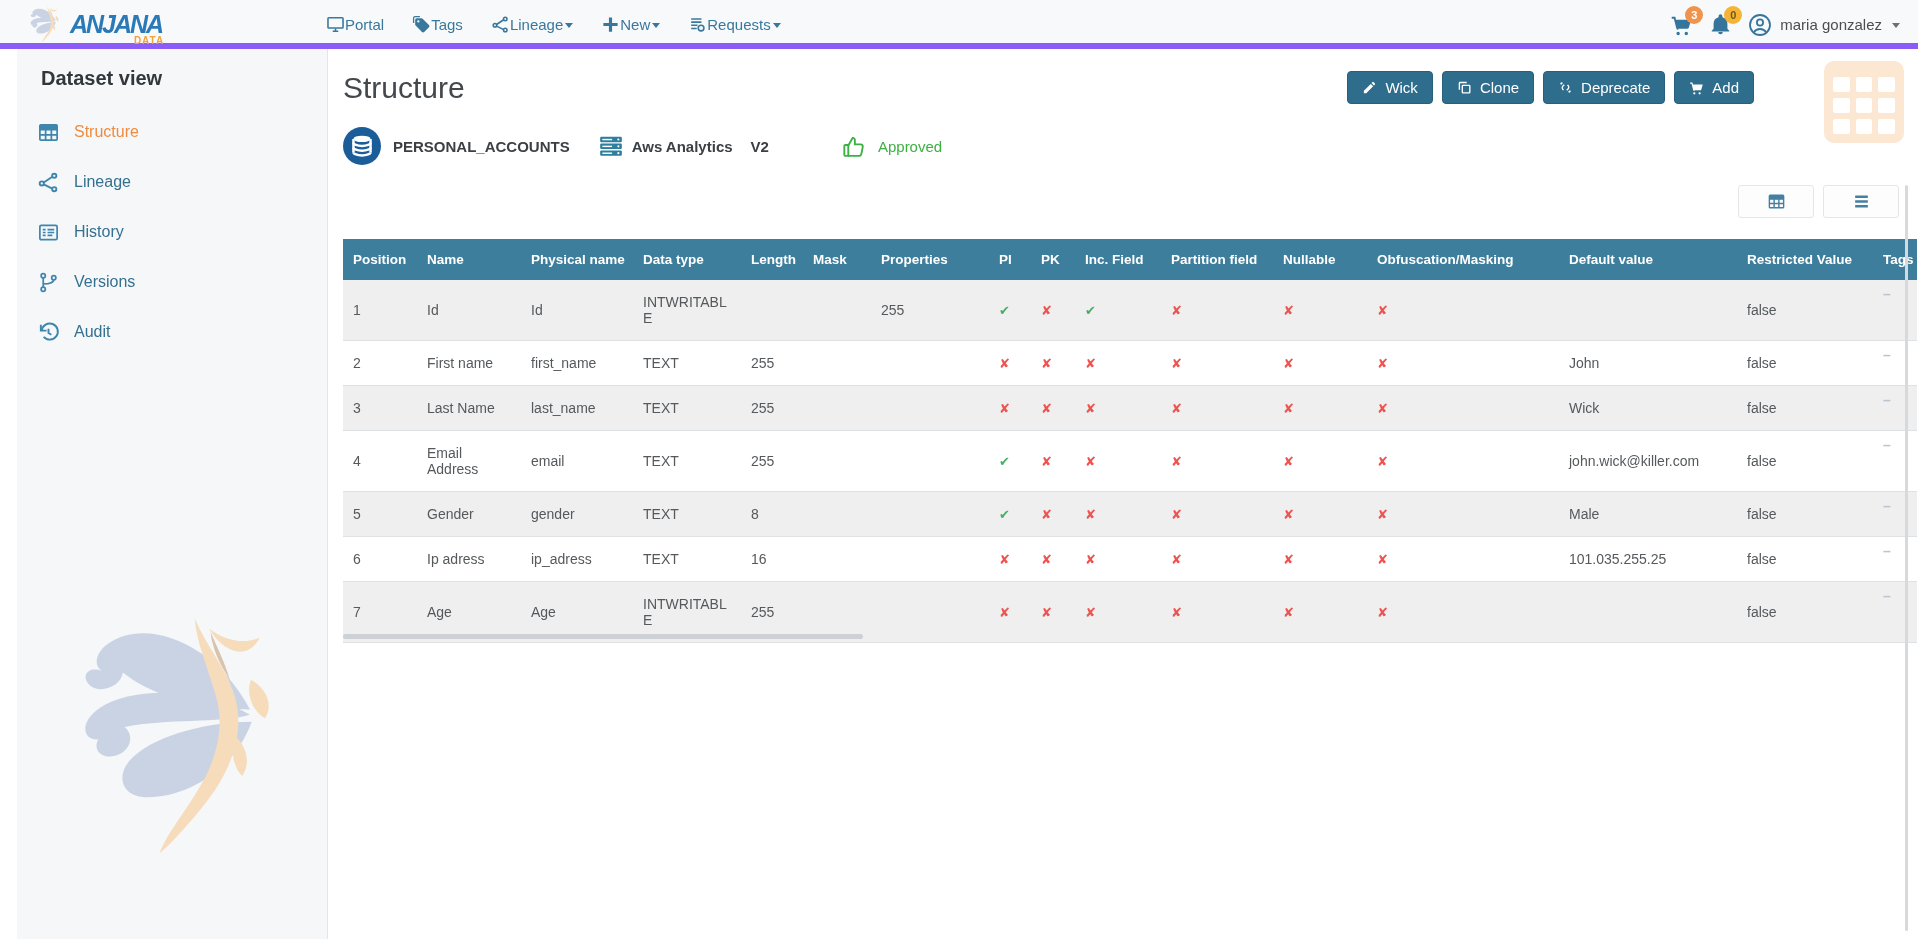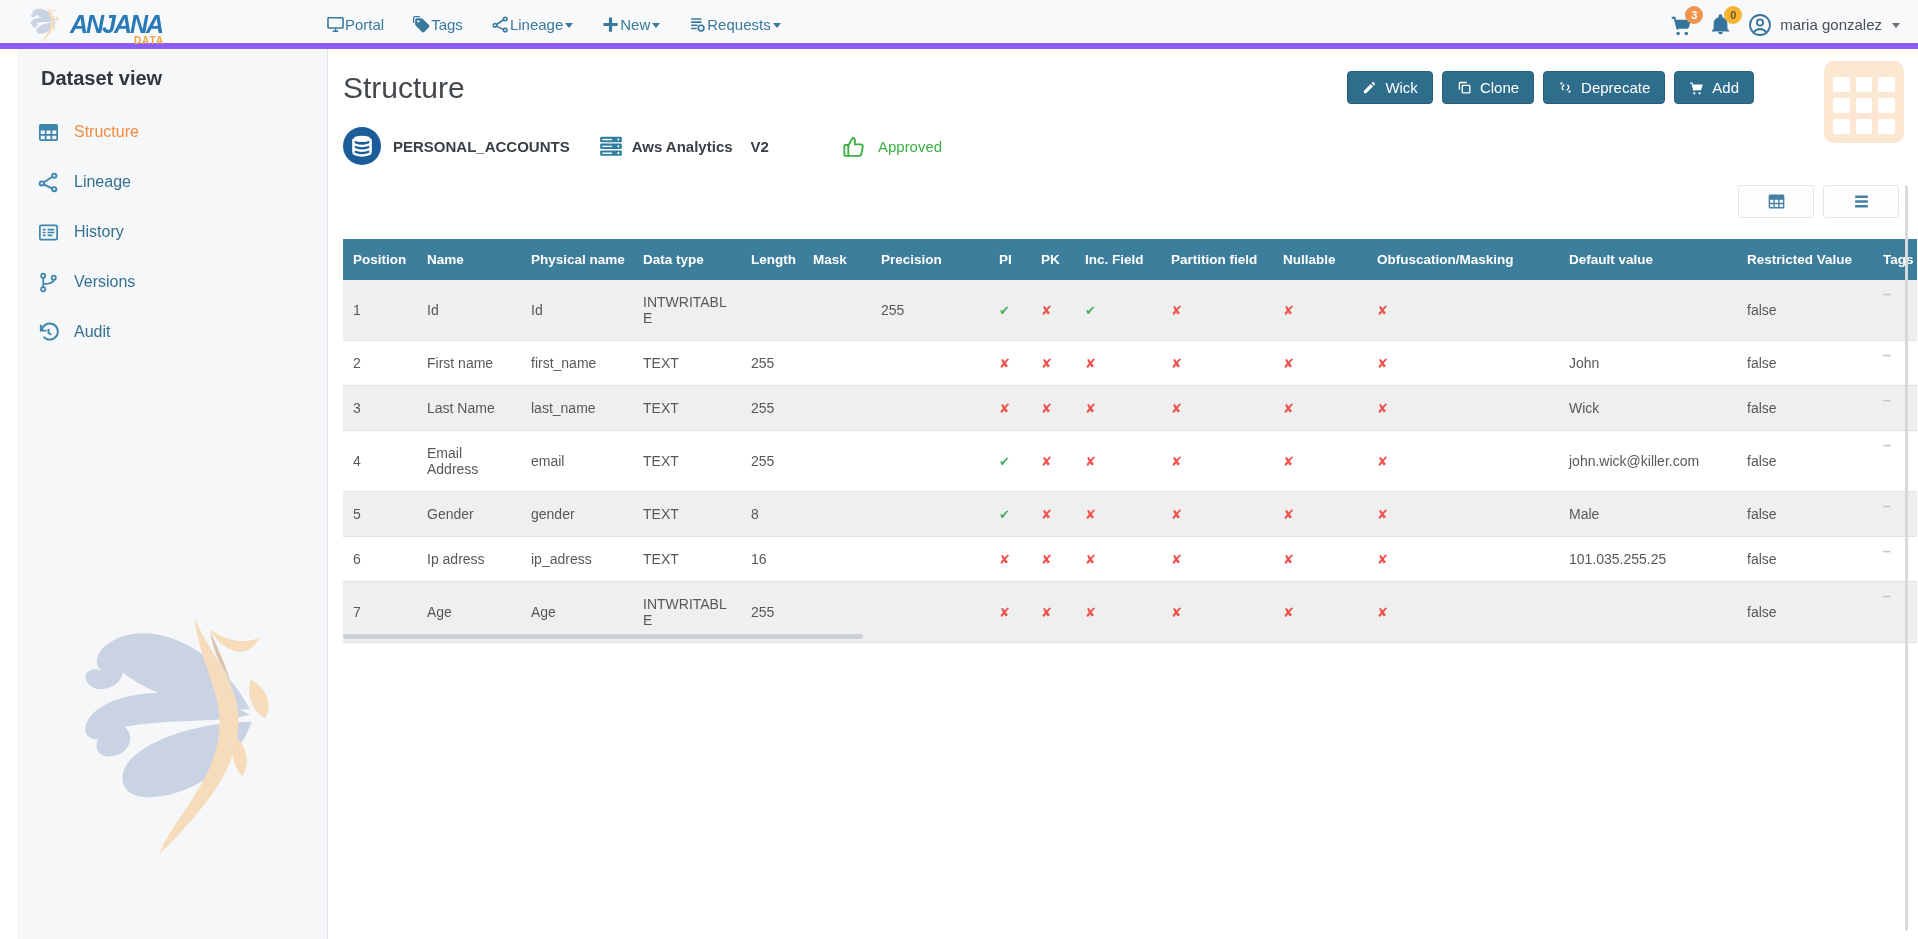--- a/index.html
+++ b/index.html
@@ -342,21 +342,21 @@
             <col style="width: 44px;">
           </colgroup>
           <thead>
             <tr>
               <th>Position</th>
               <th>Name</th>
               <th>Physical name</th>
               <th>Data type</th>
               <th>Length</th>
               <th>Mask</th>
-              <th>Precision</th>
+              <th>Properties</th>
               <th>PI</th>
               <th>PK</th>
               <th>Inc. Field</th>
               <th>Partition field</th>
               <th>Nullable</th>
               <th>Obfuscation/Masking</th>
               <th>Default value</th>
               <th>Restricted Value</th>
               <th>Tags</th>
             </tr>

